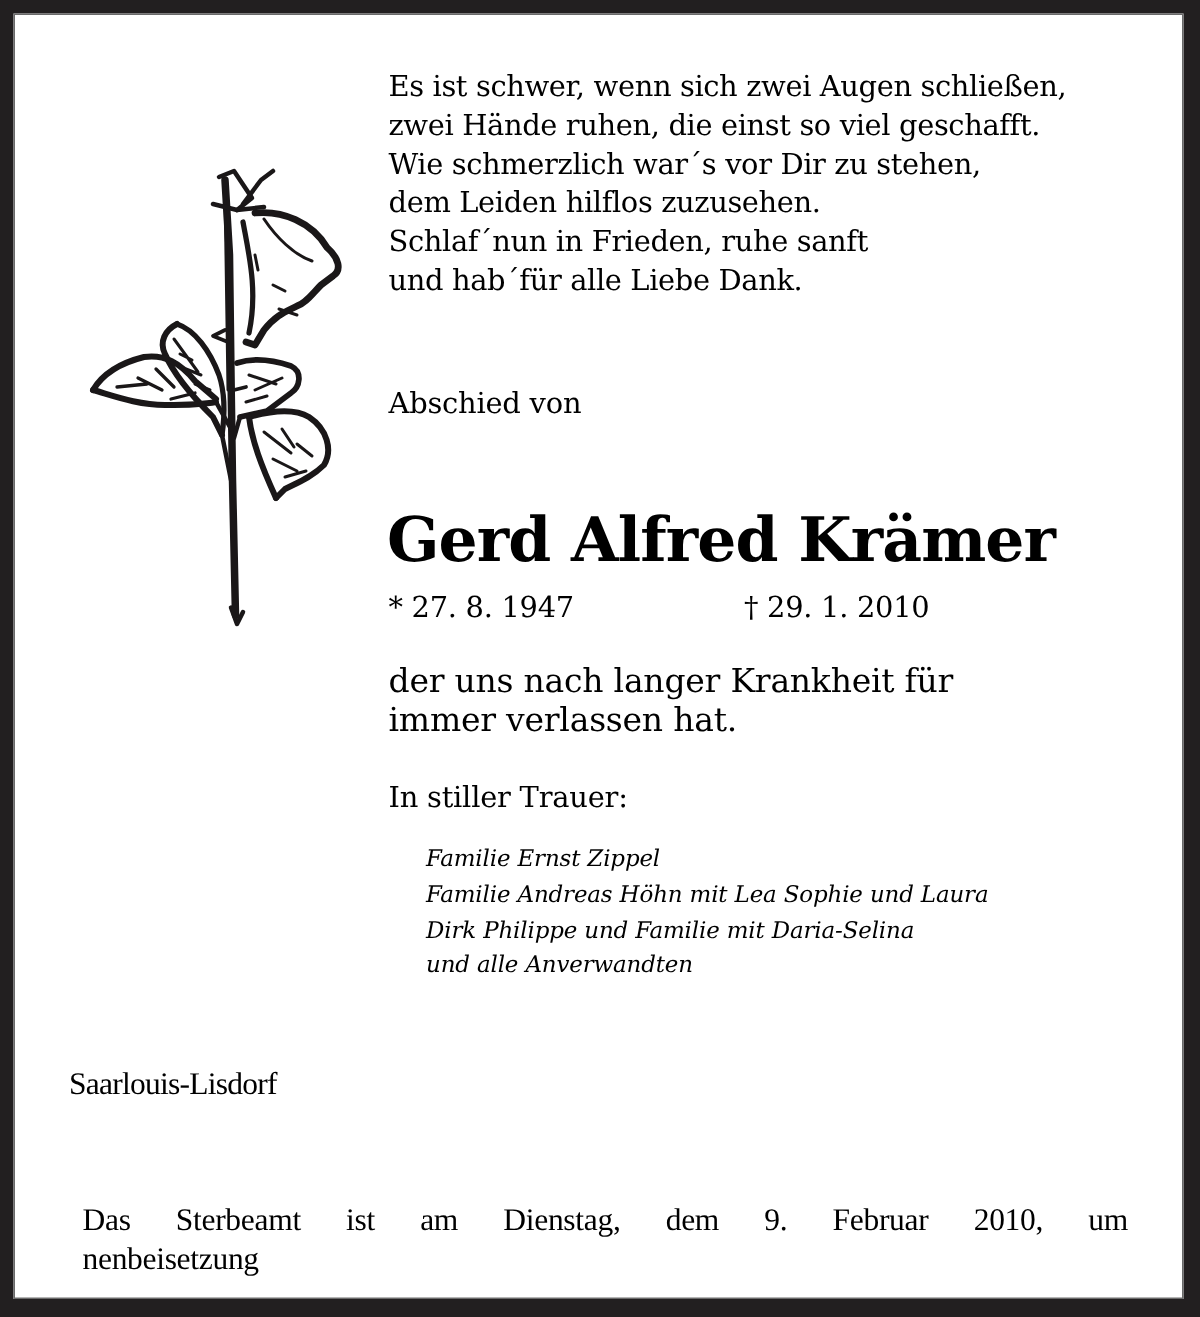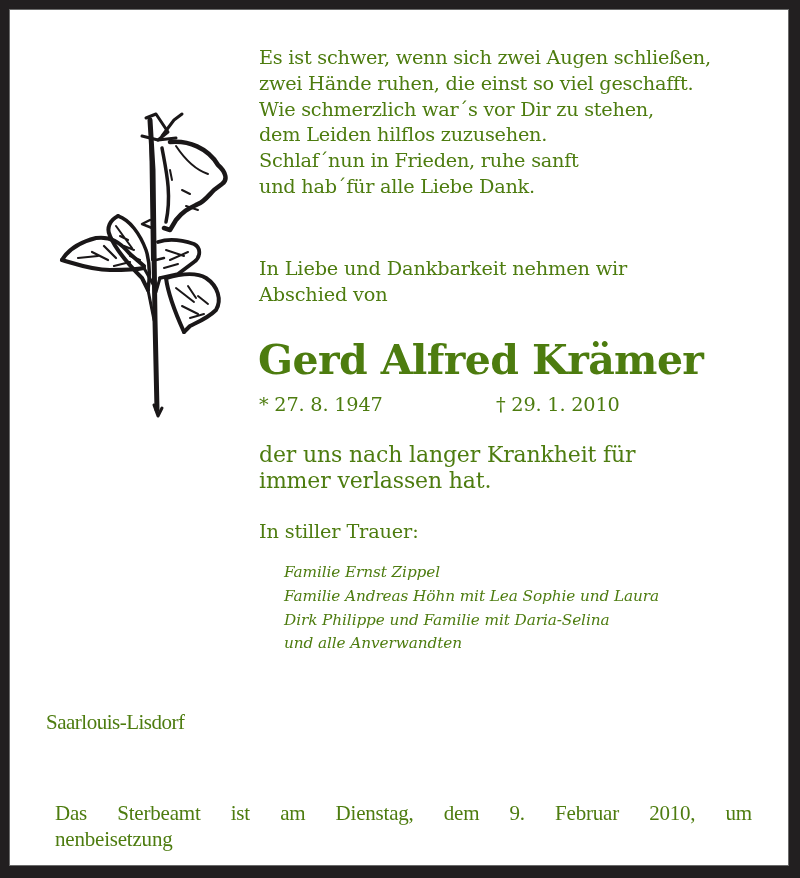--- a/index.html
+++ b/index.html
@@ -18,21 +18,21 @@
       left: 9px;
       top: 9px;
       width: 780px;
       height: 857px;
       background: #ffffff;
       border: 1px solid #6a6a6a;
       box-sizing: border-box;
     }
     .serif {
       font-family: "DejaVu Serif", "Liberation Serif", serif;
-      color: #4d7c0f;
+      color: #000000;
     }
 
     .poem {
       position: absolute;
       left: 249px;
       top: 35px;
       font-size: 19.3px;
       line-height: 25.8px;
       letter-spacing: -0.25px;
     }
@@ -187,21 +187,20 @@
   <div class="poem serif">
     <div>Es ist schwer, wenn sich zwei Augen schließen,</div>
     <div>zwei Hände ruhen, die einst so viel geschafft.</div>
     <div>Wie schmerzlich war´s vor Dir zu stehen,</div>
     <div>dem Leiden hilflos zuzusehen.</div>
     <div>Schlaf´nun in Frieden, ruhe sanft</div>
     <div>und hab´für alle Liebe Dank.</div>
   </div>
 
   <div class="farewell serif">
-    <div>In Liebe und Dankbarkeit nehmen wir</div>
     <div>Abschied von</div>
   </div>
 
   <div class="name serif">Gerd Alfred Krämer</div>
 
   <div class="dates serif">
     <span class="birth">* 27. 8. 1947</span>
     <span class="death">† 29. 1. 2010</span>
   </div>
 

